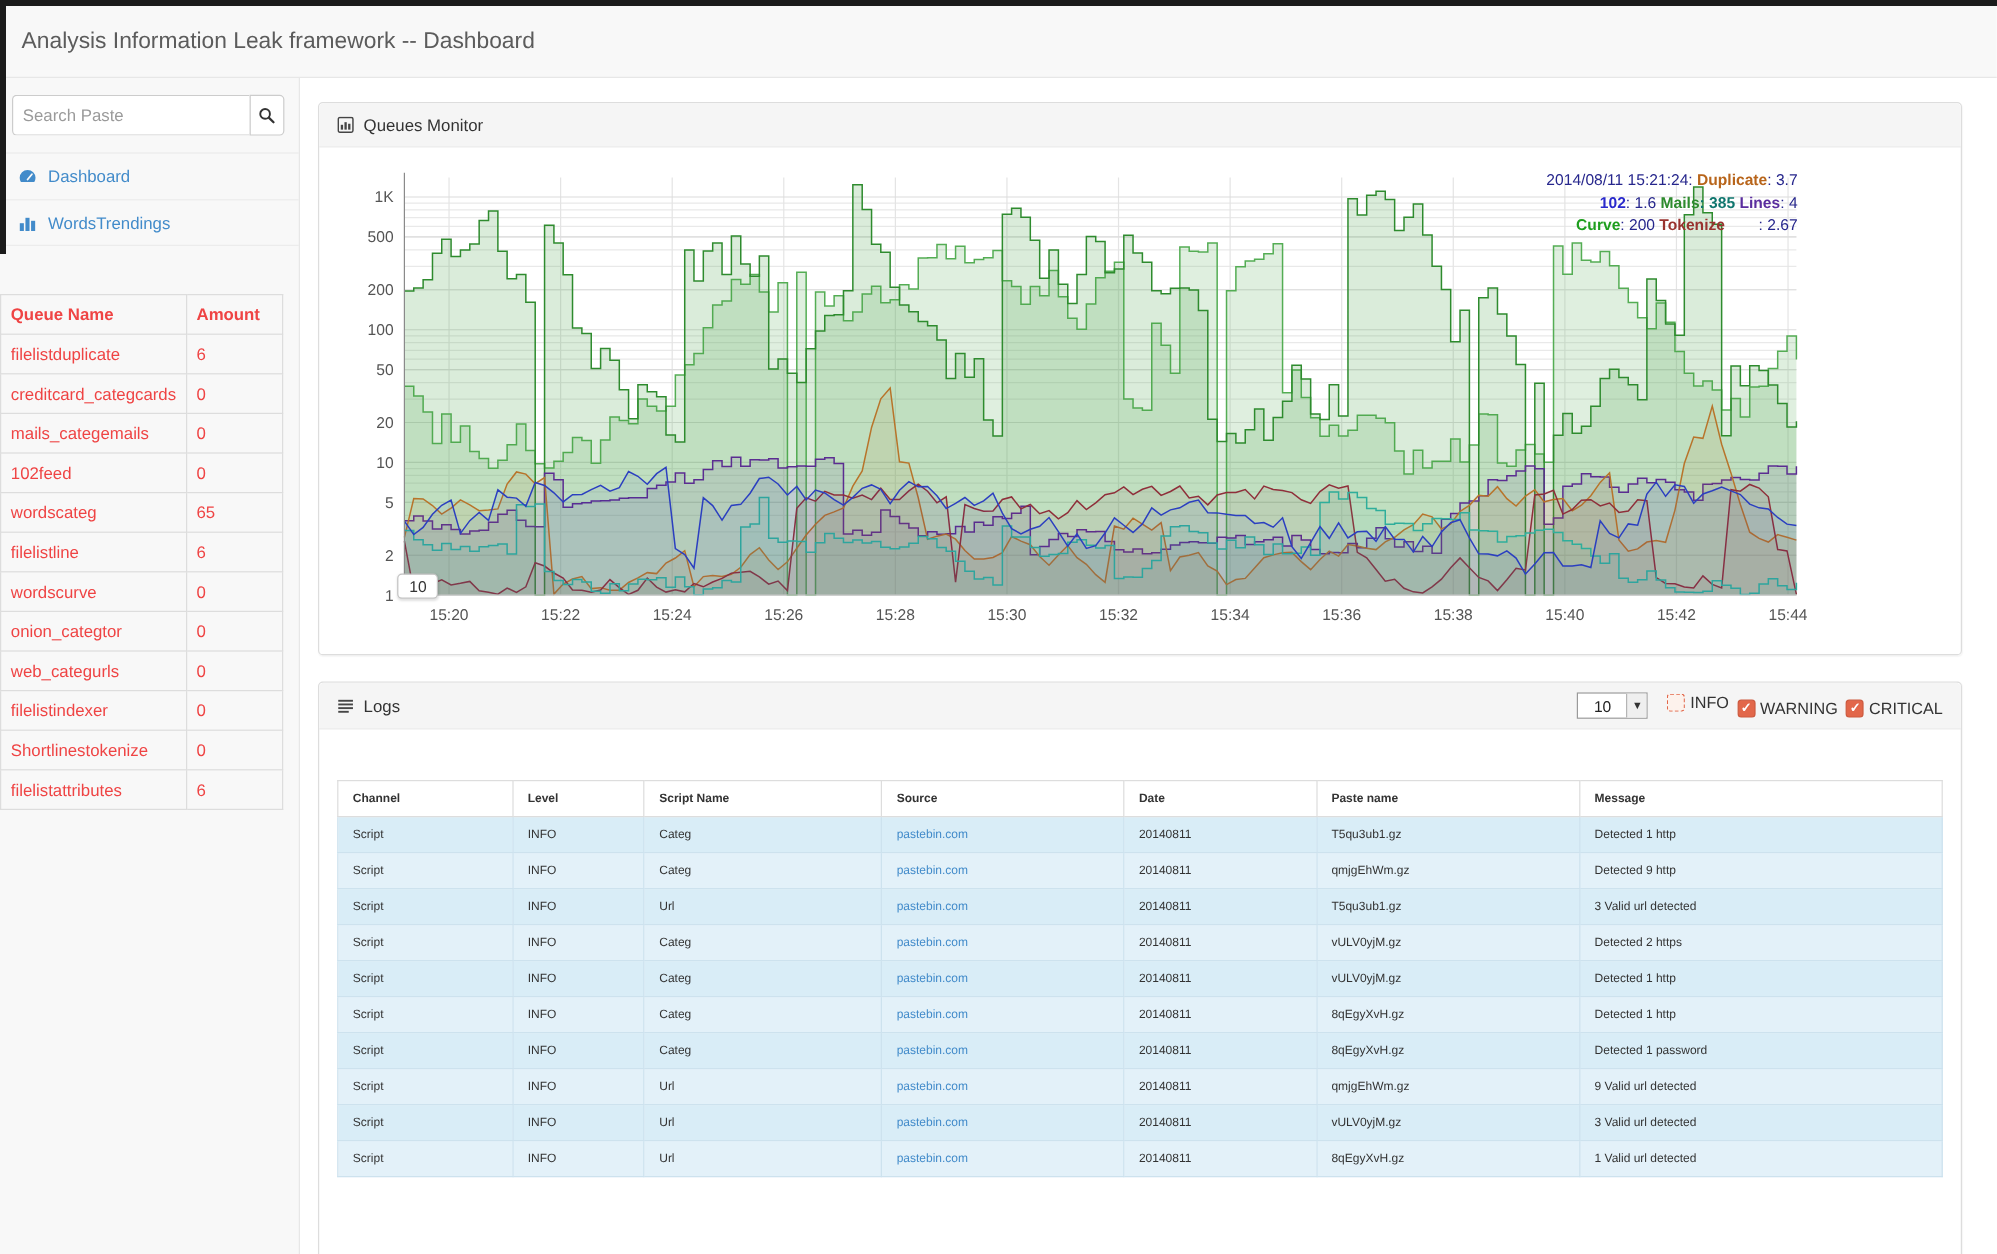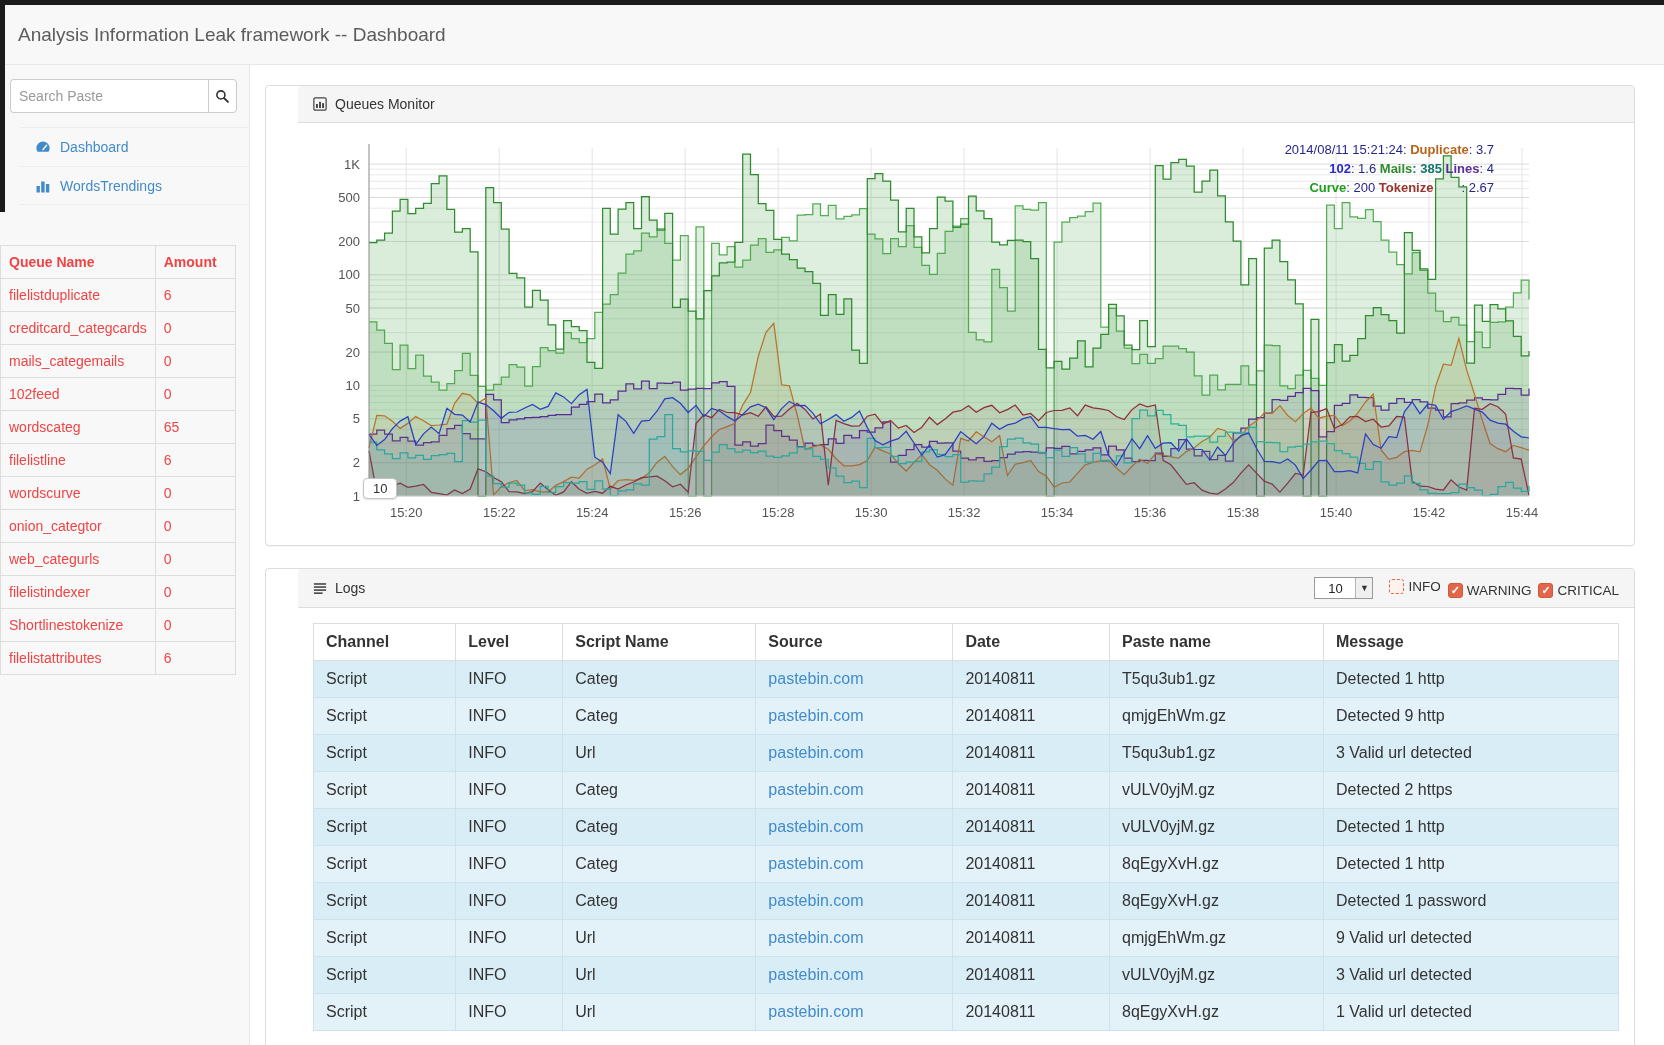--- a/index.html
+++ b/index.html
@@ -18,47 +18,47 @@
   
   .sidebar { width:250px; min-width:250px; background:#f8f8f8; border-right:1px solid #e7e7e7; }
   .search-group { display:flex; margin:14px 16px 14px 10px; }
   .search-input { flex:1; height:34px; border:1px solid #ccc; border-right:none;
                   border-radius:4px 0 0 4px; padding:6px 8px; font-size:14px; color:#555;
                   background:#fff; outline:none; }
   .search-input::placeholder { color:#9a9a9a; }
   .search-btn { width:47px; height:34px; border:1px solid #ccc; background:#fff;
                 border-radius:0 4px 4px 0; cursor:pointer; display:flex;
                 align-items:center; justify-content:center; }
-  .side-nav { margin-top:2px;margin-left:20px; }
+  .side-nav { margin-top:2px; }
   .nav-item { display:flex; align-items:center; gap:9px; height:39px; padding-left:15px;
               color:#428bca; font-size:14px; text-decoration:none; cursor:pointer;
               border-top:1px solid #ececec; }
   .nav-item:last-child { border-bottom:1px solid #ececec; }
   .nav-icon { display:inline-flex; width:16px; height:16px; color:#428bca; }
 
   .queue-table { width:236px; margin-top:40px; border-collapse:collapse; font-size:14px; color:#ef4444;
                  background:transparent; }
   .queue-table th, .queue-table td { text-align:left; padding:8px 8px; border:1px solid #ddd; font-weight:normal; }
   .queue-table th { font-weight:bold; }
   .queue-table col.c-name { width:63%; } .queue-table col.c-amt { width:37%; }
 
   
   .main { flex:1; padding:20px 29px 0 15px; background:#fff; overflow:hidden; }
   .panel { border:1px solid #ddd; border-radius:4px; background:#fff;
-           box-shadow:0 1px 1px rgba(0,0,0,0.04);padding-left:32px; }
+           box-shadow:0 1px 1px rgba(0,0,0,0.04); }
   .panel + .panel { margin-top:22px; }
   .panel-heading { background:#f5f5f5; border-bottom:1px solid #ddd; padding:10px 15px;
                    font-size:14px; color:#333; border-radius:4px 4px 0 0;
                    display:flex; align-items:center; gap:8px; }
   .panel-icon { display:inline-flex; width:14px; height:14px; color:#454545; }
   .panel-body { padding:15px; position:relative; }
 
   
   .chart-wrap { position:relative; width:1336px; height:392px; }
-  .chart-legend { position:absolute; top:2px; right:155px; text-align:right;
+  .chart-legend { position:absolute; top:2px; right:119px; text-align:right;
                   font-size:13px; line-height:19px; color:#26268c; white-space:nowrap; }
   .chart-legend .b { font-weight:bold; }
   .axis-marker { position:absolute; left:50px; bottom:31px; background:#fff;
                  border:1px solid #c3c3c3; border-radius:4px; padding:2px 9px;
                  font-size:13px; color:#333; box-shadow:0 1px 2px rgba(0,0,0,0.12); }
 
   
   .logs-heading { padding-top:8px; padding-bottom:8px; }
   .logs-controls { margin-left:auto; display:flex; align-items:center; }
   .select-box { display:inline-flex; align-items:stretch; border:1px solid #9a9a9a;
@@ -67,21 +67,21 @@
   .select-arrow { width:17px; display:flex; align-items:center; justify-content:center;
                   border-left:1px solid #b5b5b5; background:#efefef; font-size:9px; color:#333; }
   .filter { display:inline-flex; align-items:center; margin-left:7px; font-size:13.5px; color:#333; cursor:pointer; }
   .cb { width:15px; height:15px; border-radius:3px; margin-right:4px; display:inline-flex;
         align-items:center; justify-content:center; font-size:11px; line-height:1; }
   .cb.checked { background:#e2674a; border:1px solid #cd5a3f; color:#fff; font-weight:bold; }
   .cb.unchecked { background:#fdf2ec; border:1px dashed #e2674a; color:transparent; }
 
   
   .logs-body { padding:15px 15px 40px 15px; min-height:470px; }
-  .logs-table { width:100%; border-collapse:collapse; font-size:16px; color:#333; }
+  .logs-table { width:100%; border-collapse:collapse; font-size:10px; color:#333;margin-top:27px; }
   .logs-table th { text-align:left; font-weight:bold; padding:9px 12px;
                    border:1px solid #ddd; background:#fff; }
   .logs-table td { padding:9px 12px; border:1px solid #cde2ee; }
   .logs-table tr.odd  td { background:#d9edf7; }
   .logs-table tr.even td { background:#e3f1f9; }
   .logs-table a { color:#428bca; text-decoration:none; cursor:pointer; }
 </style>
 </head>
 <body>
 

